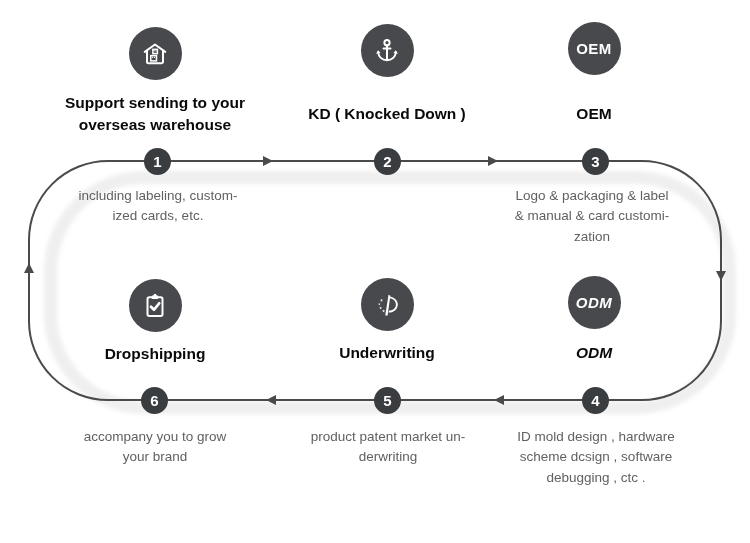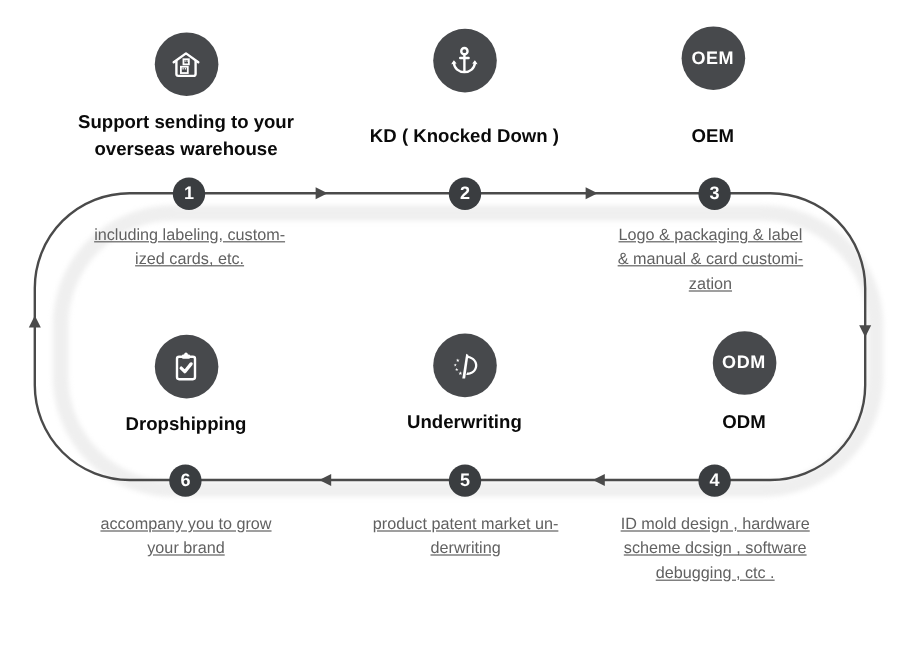--- a/index.html
+++ b/index.html
@@ -36,21 +36,21 @@
     display:flex;align-items:center;justify-content:center;flex:none;
   }
   .badge-text{color:#ffffff;font-weight:bold;font-size:15px;letter-spacing:.5px;}
   .block-title{
     margin-top:12px;font-weight:bold;color:#0a0a0a;font-size:15.5px;line-height:1.45;
     white-space:pre-line;
   }
   
   .step-desc{
     position:absolute;color:#616161;font-size:13.5px;line-height:1.5;
-    text-align:center;white-space:pre-line;z-index:4;text-decoration:underline;
+    text-align:center;white-space:pre-line;z-index:4;
   }
 </style>
 </head>
 <body>
 
 <div class="canvas">
 
   <div class="block" style="left:287px;top:24px;width:200px;">
     <div class="icon-circle">
       <svg width="30" height="30" viewBox="0 0 24 24">
@@ -139,20 +139,20 @@
         <path d="M14.2 5.2 C18.6 6 21 9 20.6 12.2 C20.2 15.8 16.8 18.4 13.2 18 L13.8 16.4 C16.6 16.6 18.9 14.6 19.1 12 C19.3 9.2 17.4 7 14 6.6 Z" fill="#fff"></path>
         <polygon points="0,-1 0.588,0.809 -0.951,-0.309 0.951,-0.309 -0.588,0.809" transform="translate(7.6 8.3) scale(1.3)" fill="#fff"></polygon>
         <polygon points="0,-1 0.588,0.809 -0.951,-0.309 0.951,-0.309 -0.588,0.809" transform="translate(5.9 11.4) scale(1.1)" fill="#fff"></polygon>
         <polygon points="0,-1 0.588,0.809 -0.951,-0.309 0.951,-0.309 -0.588,0.809" transform="translate(6.9 14.4) scale(1.2)" fill="#fff"></polygon>
         <polygon points="0,-1 0.588,0.809 -0.951,-0.309 0.951,-0.309 -0.588,0.809" transform="translate(9.3 16.9) scale(1.4)" fill="#fff"></polygon>
       </svg>
     </div>
     <div class="block-title" style="margin-top:11px;">Underwriting</div>
   </div>
 
-  <div class="block" style="left:540px;top:276px;width:160px;">
+  <div class="block" style="left:514px;top:276px;width:160px;font-style:italic;">
     <div class="icon-circle">
       <span class="badge-text">ODM</span>
     </div>
     <div class="block-title" style="margin-top:13px;">ODM</div>
   </div>
 
 </div>
 
 </body></html>

